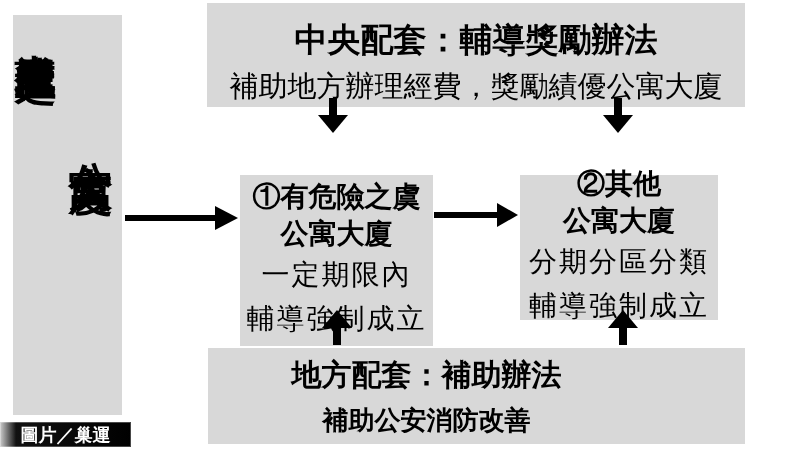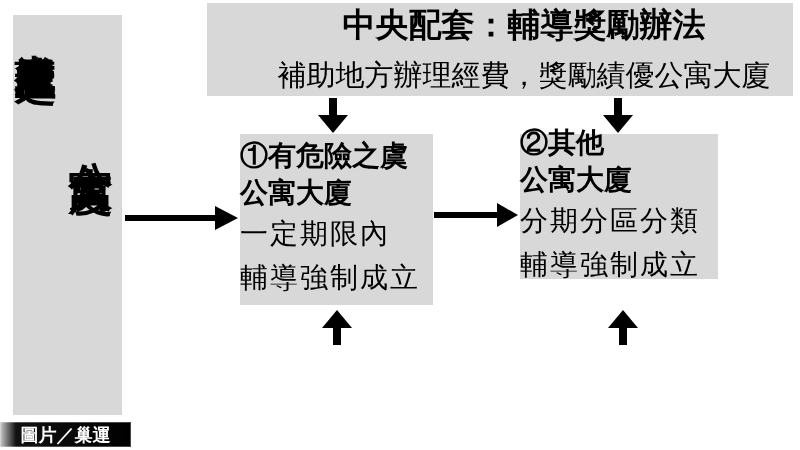--- a/index.html
+++ b/index.html
@@ -14,33 +14,33 @@
   
   #left-panel { left:13px; top:15px; width:109px; height:400px; }
   .vtext {
     position:absolute; writing-mode:vertical-rl; text-orientation:upright;
     font-weight:bold; color:#000; white-space:nowrap;
   }
   #vt-main { left:2px; top:6px; font-size:41px; line-height:1.0; letter-spacing:1px; }
   #vt-sub  { left:56px; top:112px; font-size:44px; line-height:1.0; letter-spacing:3px; }
 
   
-  #top-box { left:207px; top:3px; width:538px; height:93px;
-    display:flex; flex-direction:column; align-items:center; justify-content:space-between; gap:4px;padding-left:48px; }
+  #top-box { left:207px; top:3px; width:538px; height:104px;
+    display:flex; flex-direction:column; align-items:center; justify-content:flex-end; gap:4px; }
   #top-box .t1 { font-size:33px; font-weight:bold; }
   #top-box .t2 { font-size:29px; font-weight:normal; }
 
   #bottom-box { left:208px; top:348px; width:537px; height:96px;
     display:flex; flex-direction:column; align-items:center; justify-content:center; gap:7px;
     padding-right:100px; box-sizing:border-box; }
   #bottom-box .t1 { font-size:30px; font-weight:bold; }
   #bottom-box .t2 { font-size:26px; font-weight:bold; }
 
   
-  .midbox { display:flex; flex-direction:column; align-items:flex-start; justify-content:center; }
+  .midbox { display:flex; flex-direction:column; align-items:center; justify-content:center;margin-top:41px; }
   #box1 { left:240px; top:134px; width:193px; height:171px; }
   #box2 { left:520px; top:134px; width:198px; height:145px; }
   .midbox .h { font-size:28px; font-weight:bold; line-height:1.32; }
   .midbox .b { font-size:28px; font-weight:normal; line-height:1.6; letter-spacing:2px; }
 
   
   .arrow { position:absolute; }
   .arrow svg { display:block; }
   #arrow-h1 { left:125px; top:205px; }
   #arrow-h2 { left:434px; top:202px; }
@@ -81,20 +81,24 @@
     <div class="b">輔導強制成立</div>
   </div>
 
   <div id="box2" class="graybox midbox">
     <div class="h">②其他</div>
     <div class="h">公寓大廈</div>
     <div class="b">分期分區分類</div>
     <div class="b">輔導強制成立</div>
   </div>
 
+  <div id="bottom-box" class="graybox">
+    <div class="t1">地方配套：補助辦法</div>
+    <div class="t2">補助公安消防改善</div>
+  </div>
 
   <div id="arrow-h1" class="arrow">
     <svg width="113" height="26" viewBox="0 0 113 26">
         <rect x="0" y="10" width="93" height="6" fill="#000"></rect>
         <polygon points="90,1 90,25 113,13" fill="#000"></polygon>
       </svg>
   </div>
   <div id="arrow-h2" class="arrow">
     <svg width="84" height="26" viewBox="0 0 84 26">
         <rect x="0" y="10" width="66" height="6" fill="#000"></rect>

